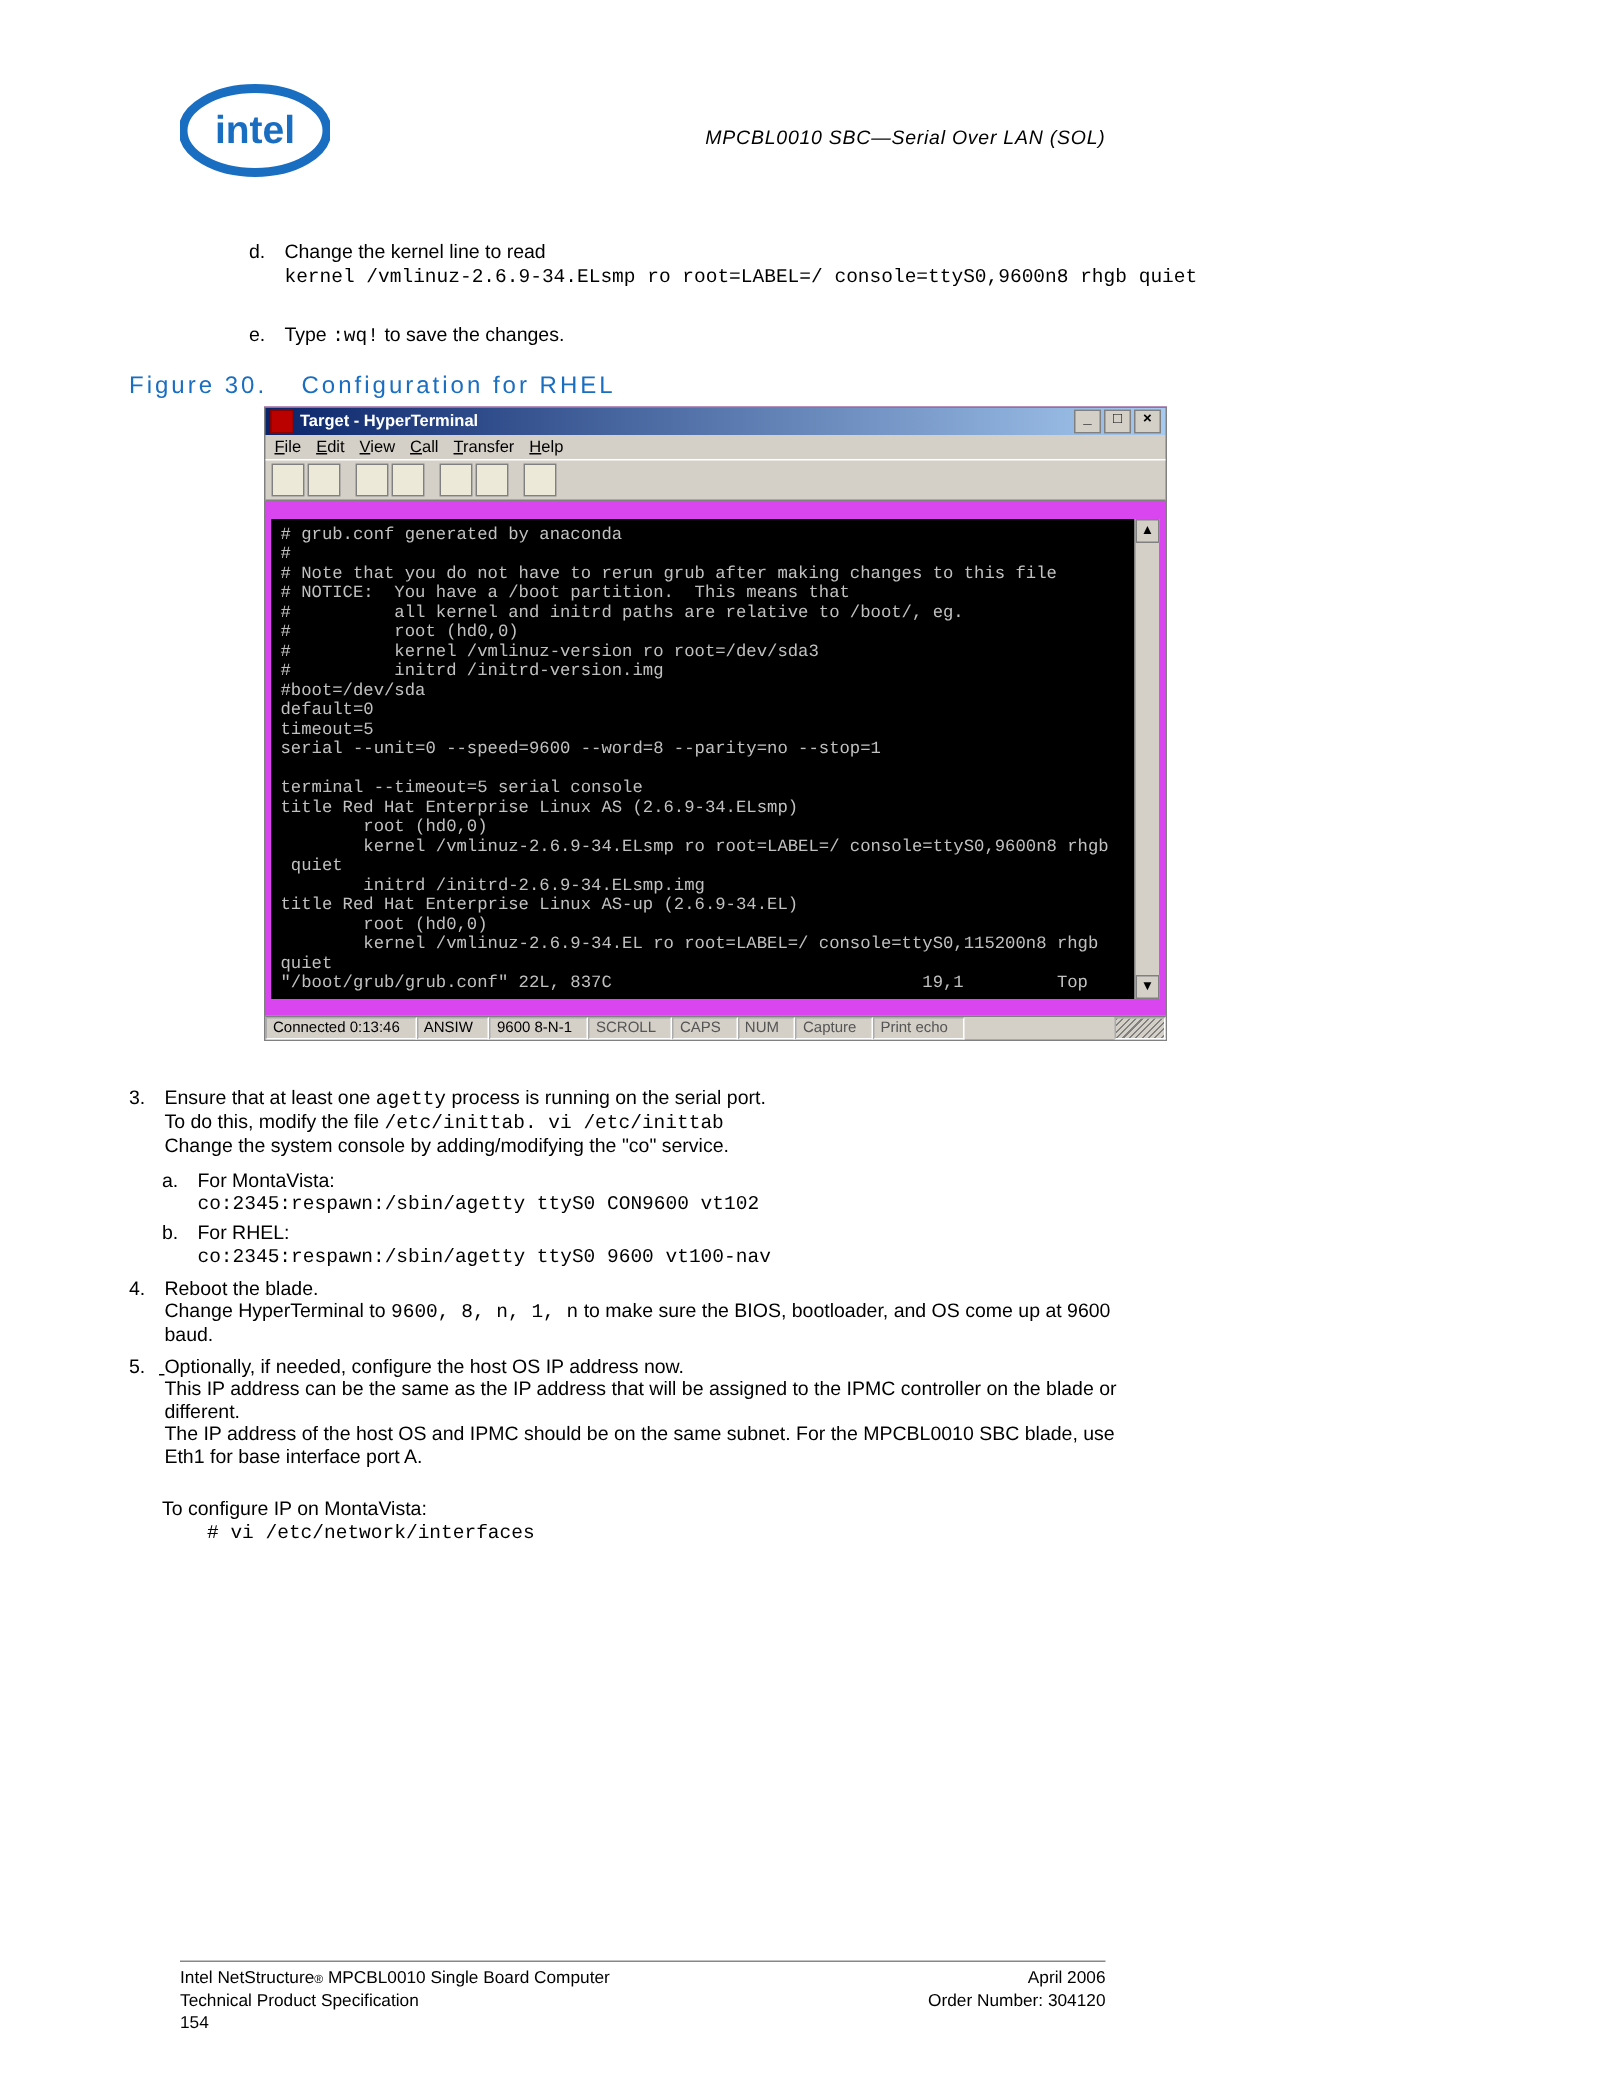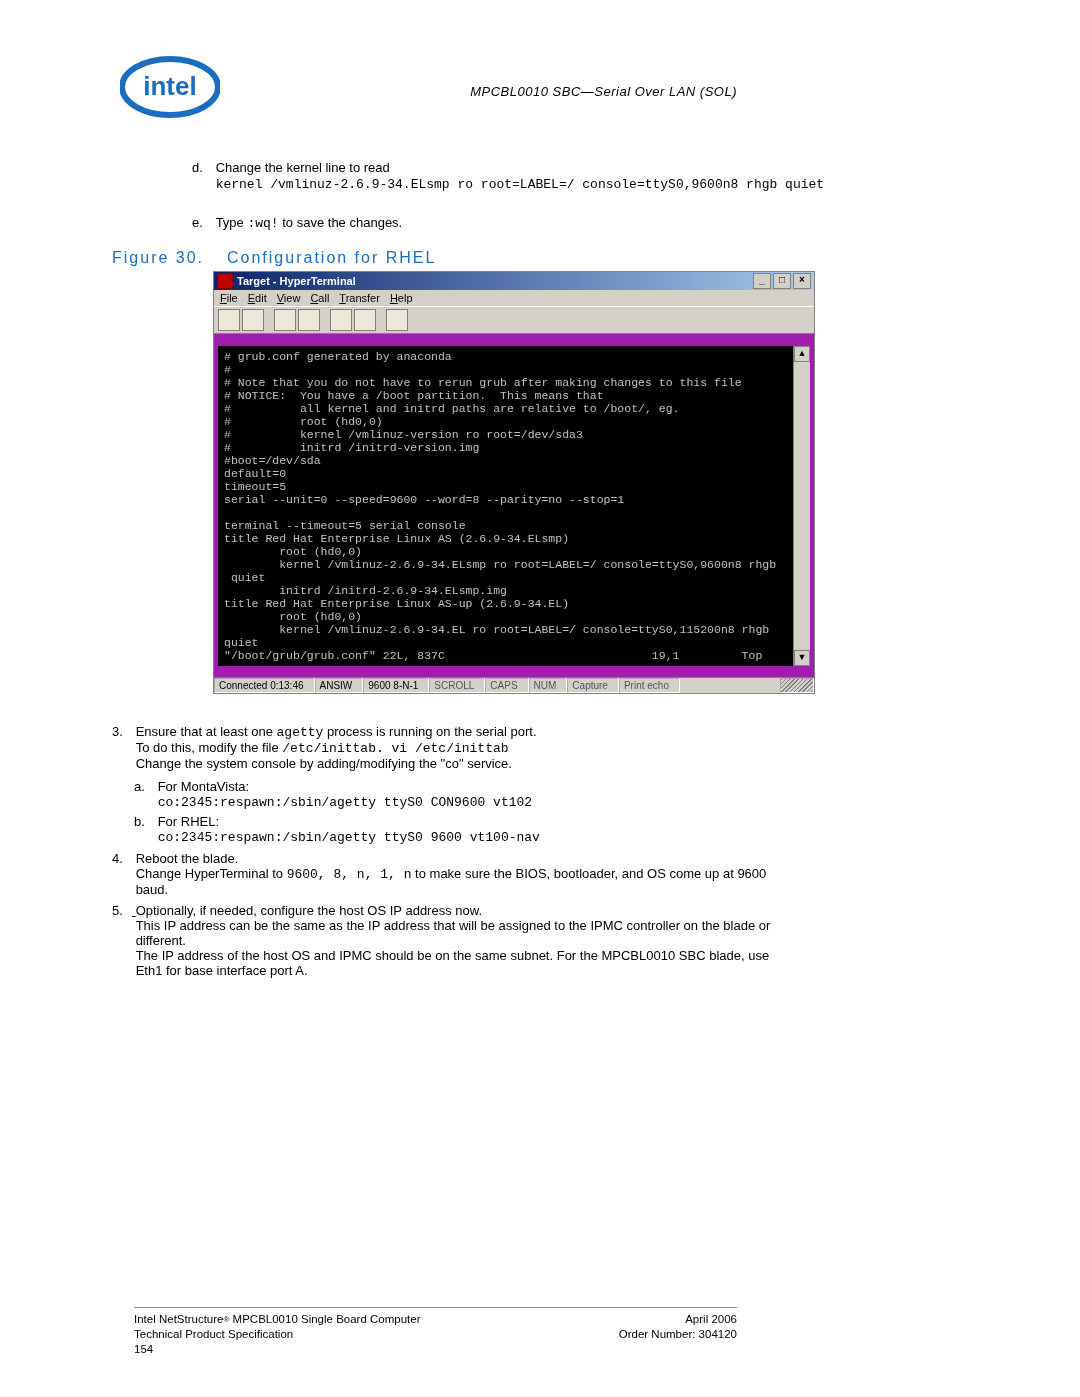--- a/index.html
+++ b/index.html
@@ -8,21 +8,21 @@
     font-family: Verdana, Arial, sans-serif;
     font-size: 13px;
     color: #000;
     width: 1080px;
   }
   .page {
     position: relative;
     width: 857px;
     height: 1397px;
     box-sizing: border-box;
-    padding: 50px 120px 40px 112px;
+    padding: 50px 120px 40px 86px;
   }
   .logo {
     position: absolute;
     top: 55px;
     left: 120px;
   }
   .logo svg { width: 100px; height: 65px; }
   .header-right {
     position: absolute;
     top: 84px;
@@ -41,24 +41,24 @@
   .step-body { display: inline-block; width: 660px; vertical-align: top; }
   .mono { font-family: "Courier New", monospace; font-size: 13px; }
   .figure-caption {
     color: #1a6ec1;
     letter-spacing: 2px;
     font-size: 16px;
     margin: 18px 0 4px -80px;
   }
   .figure-caption .figlabel { display:inline-block; width:115px; }
   .ht-window {
-    margin-left: 21px;
+    margin-left: 10px;
     width: 600px;
     border: 1px solid #808080;
-    background: #a21caf;
+    background: #d946ef;
     font-family: Tahoma, Arial, sans-serif;
     font-size: 11px;
   }
   .ht-title {
     display: flex;
     align-items: center;
     background: linear-gradient(to right, #0a246a, #a6caf0);
     color: #fff;
     height: 18px;
     padding: 0 3px;
@@ -124,21 +124,21 @@
   }
   .ht-status .active { color:#000; }
   .ht-grip {
     margin-left:auto; width:18px;
     background: repeating-linear-gradient(135deg,#808080 0,#808080 1px,transparent 1px,transparent 3px);
   }
   .after-figure { margin-top:30px; }
   .footer {
     position:absolute;
     bottom:40px;
-    left:134px; right:120px;
+    left:120px; right:120px;
     border-top:1px solid #888;
     padding-top:4px;
     font-size:11.5px;
     display:flex;
     justify-content:space-between;
   }
   .footer-left, .footer-right { line-height:15px; }
   .footer-right { text-align:right; }
   sup.reg { font-size:8px; vertical-align: top; }
 </style>
@@ -286,20 +286,26 @@
 
       <div class="step-line" style="margin-top:6px;text-decoration:underline;">
         <span class="step-label">5.</span>
         <span class="step-body">
           <span>Optionally, if needed, configure the host OS IP address now.</span><br>
           <span>This IP address can be the same as the IP address that will be assigned to the IPMC controller on the blade or different.</span><br>
           <span>The IP address of the host OS and IPMC should be on the same subnet. For the MPCBL0010 SBC blade, use Eth1 for base interface port A.</span>
         </span>
       </div>
 
+      <div class="step-line" style="margin-top:20px; margin-left:22px;">
+        <span class="step-body">
+          <span>To configure IP on MontaVista:</span><br>
+          <span class="mono" style="margin-left:30px; display:inline-block;"># vi /etc/network/interfaces</span>
+        </span>
+      </div>
 
     </div>
   </div>
 
   <div class="footer">
     <div class="footer-left">
       <span>Intel NetStructure</span><sup class="reg">®</sup><span> MPCBL0010 Single Board Computer</span><br>
       <span>Technical Product Specification</span><br>
       <span>154</span>
     </div>

